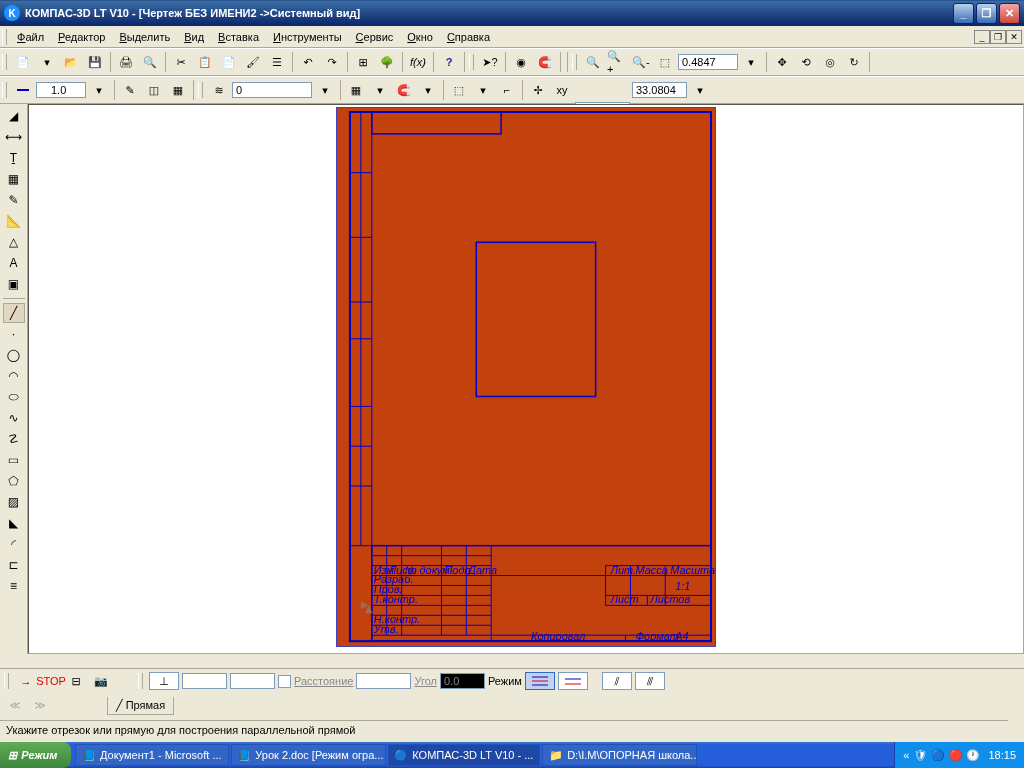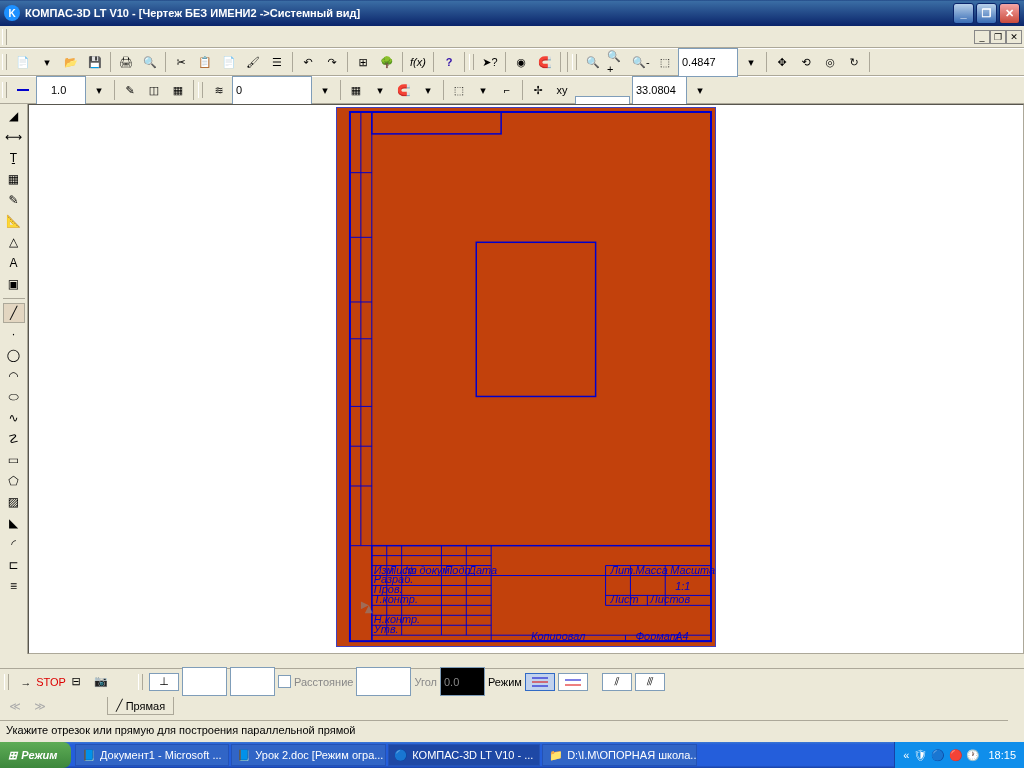--- a/index.html
+++ b/index.html
@@ -12,56 +12,67 @@
 .win-btn.close { background: linear-gradient(to bottom,#f5a5a5,#c94a3b); }
 .menubar { background: #ece9d8; height: 22px; display: flex; align-items: center; padding: 0 2px; border-bottom: 1px solid #aca899; position:relative;}
 .handle { width: 5px; height: 16px; border-left: 1px solid #fff; border-right: 1px solid #aca899; margin-right: 3px; }
 .menu-item { padding: 2px 7px; cursor: pointer; }
 .menu-item u { text-decoration: underline; }
 .mdi-btns { position: absolute; right: 2px; display:flex; gap:0px;}
 .mdi-btn { width: 16px; height: 14px; border: 1px solid #888; background: #ece9d8; font-size:9px; display:flex;align-items:center;justify-content:center; cursor:pointer;}
 .toolbar { background: #ece9d8; height: 28px; display: flex; align-items: center; padding: 0 2px; border-bottom: 1px solid #aca899; border-top: 1px solid #fff; gap: 2px;}
 .tb-btn { width: 22px; height: 22px; display: flex; align-items: center; justify-content: center; cursor: pointer; border:1px solid transparent;}
 .tb-sep { width: 1px; height: 20px; border-left: 1px solid #aca899; margin: 0 2px; }
-.tb-input { height: 29px; border: 1px solid #7f9db9; background: #fff; padding: 0 3px; font-size: 11px;}
+.tb-input { height: 16px; border: 1px solid #7f9db9; background: #fff; padding: 0 3px; font-size: 11px;}
 .sidebar { position: absolute; left: 0; top: 104px; width: 28px; height: 550px; background: #ece9d8; border-right: 1px solid #aca899; display: flex; flex-direction: column; align-items: center; padding-top: 2px; gap:1px;}
 .sb-btn { width: 22px; height: 20px; display:flex;align-items:center;justify-content:center; cursor:pointer; border:1px solid transparent; font-size:12px;}
 .sb-btn.active { background: #e3d6c1; border:1px solid #aca899;}
 .canvas { position: absolute; left: 28px; top: 104px; right: 0; height: 550px; background: #fff; overflow: auto; border:1px inset #aca899;}
 .drawing { position: relative; width: 380px; height: 540px; margin: 2px auto; border: 1px solid #4040c0; background: #c2410c;}
 .drawing svg { position: absolute; inset: 0; }
 .bottom-toolbar { position: absolute; left: 0; right: 0; bottom: 50px; height: 50px; background: #ece9d8; border-top: 1px solid #aca899; display:flex; flex-direction:column;}
 .bt-row { display: flex; align-items: center; height: 25px; padding: 0 4px; gap: 3px;}
 .tab { background: #ece9d8; border: 1px solid #aca899; border-top: none; padding: 2px 8px; font-size: 11px; display:flex;align-items:center; gap:3px;}
 .statusbar { position: absolute; left:0; right:16px; bottom: 26px; height: 22px; background: #ece9d8; border-top: 1px solid #aca899; padding: 3px 6px; font-size: 11px;}
 .taskbar { position: absolute; left: 0; right: 0; bottom: 0; height: 26px; background: linear-gradient(to bottom, #3b77d3, #245edb 10%, #245edb 90%, #1941a5); display: flex; align-items: center; color: #fff; }
 .start-btn { background: linear-gradient(to bottom, #5eac56, #3c873c); height: 26px; padding: 0 14px 0 8px; display: flex; align-items: center; font-weight: bold; font-style: italic; border-radius: 0 8px 8px 0; gap:4px;}
 .task-item { background: #3165c6; border: 1px solid #2452b5; height: 22px; margin: 0 1px; padding: 0 6px; display: flex; align-items: center; gap: 4px; font-size: 11px; max-width: 155px; overflow: hidden; white-space: nowrap; cursor:pointer;}
 .task-item.active { background: #1e48a5; }
 .systray { margin-left: auto; background: #0f8eeb; height: 26px; padding: 0 8px; display: flex; align-items: center; gap: 4px; border-left: 1px solid #1941a5;}
-.field-label { color: #888; font-size:11px;}
+.field-label { color: #888; font-size:11px;text-decoration:underline;}
 .checkbox { width:13px; height:13px; border:1px solid #7f9db9; background:#fff;}
 svg.icon-svg { width:16px; height:16px; }
 .stroke-btn { background:#fff; border:1px solid #7f9db9; width:30px; height:18px; display:flex; align-items:center; justify-content:center;}
 </style>
 </head>
 <body>
 
 <div class="titlebar">
   <div class="icon">K</div>
   <div class="title">КОМПАС-3D LT V10 - [Чертеж БЕЗ ИМЕНИ2 -&gt;Системный вид]</div>
   <div class="win-btns">
     <div class="win-btn">_</div>
     <div class="win-btn">❐</div>
     <div class="win-btn close">✕</div>
   </div>
 </div>
 
 <div class="menubar">
   <div class="handle"></div>
+  <div id="menuItems" style="display:flex;">
+      <div class="menu-item"><u>Ф</u>айл</div>
+      <div class="menu-item"><u>Р</u>едактор</div>
+      <div class="menu-item"><u>В</u>ыделить</div>
+      <div class="menu-item"><u>В</u>ид</div>
+      <div class="menu-item"><u>В</u>ставка</div>
+      <div class="menu-item"><u>И</u>нструменты</div>
+      <div class="menu-item"><u>С</u>ервис</div>
+      <div class="menu-item"><u>О</u>кно</div>
+      <div class="menu-item"><u>С</u>правка</div>
+    </div>
   <div class="mdi-btns">
     <div class="mdi-btn">_</div>
     <div class="mdi-btn">❐</div>
     <div class="mdi-btn">✕</div>
   </div>
 </div>
 
 <div class="toolbar">
   <div class="handle"></div>
   <div class="tb-btn">📄</div>

